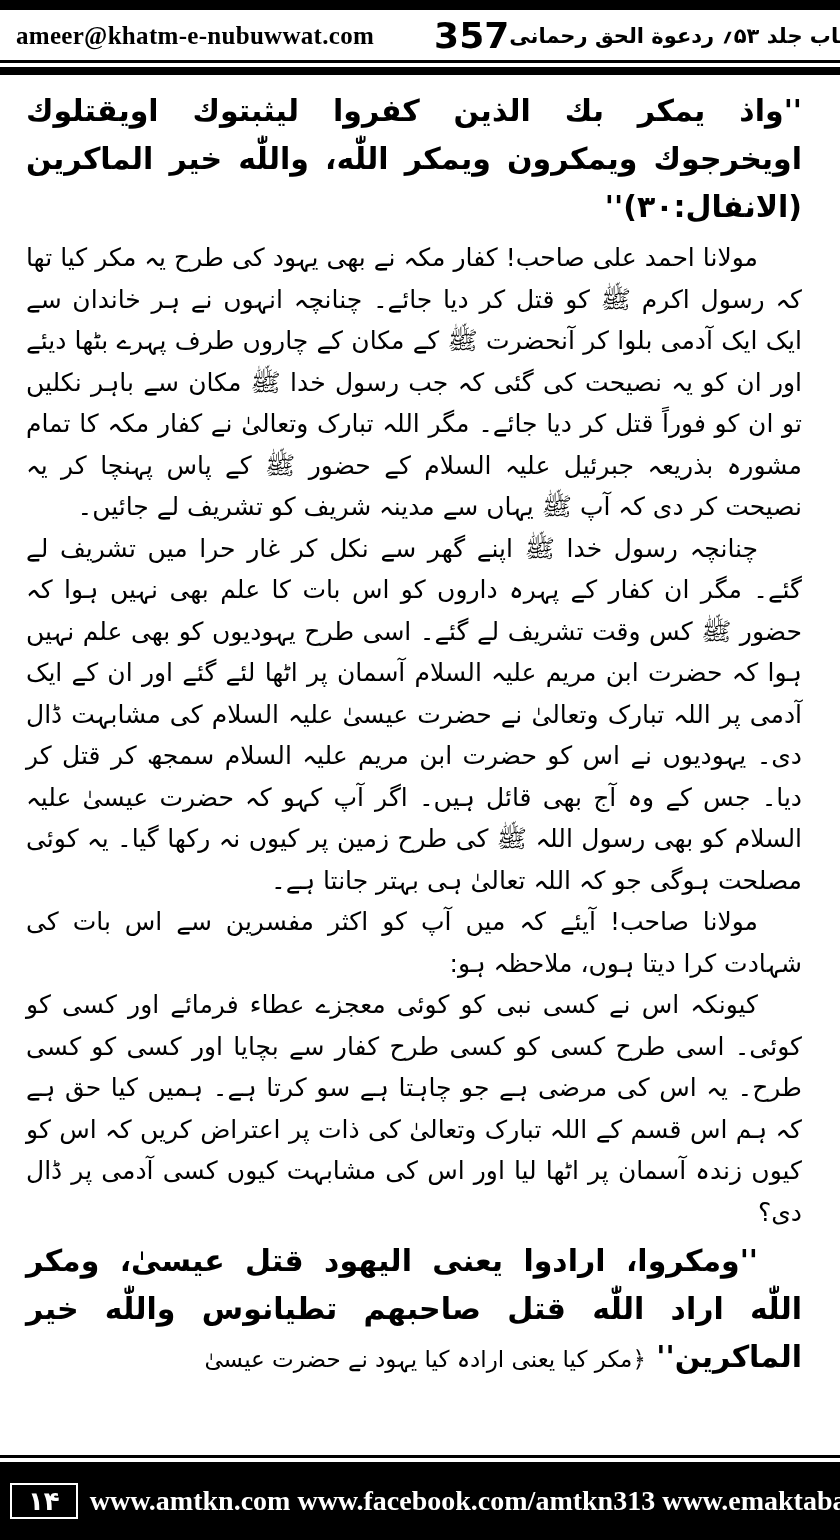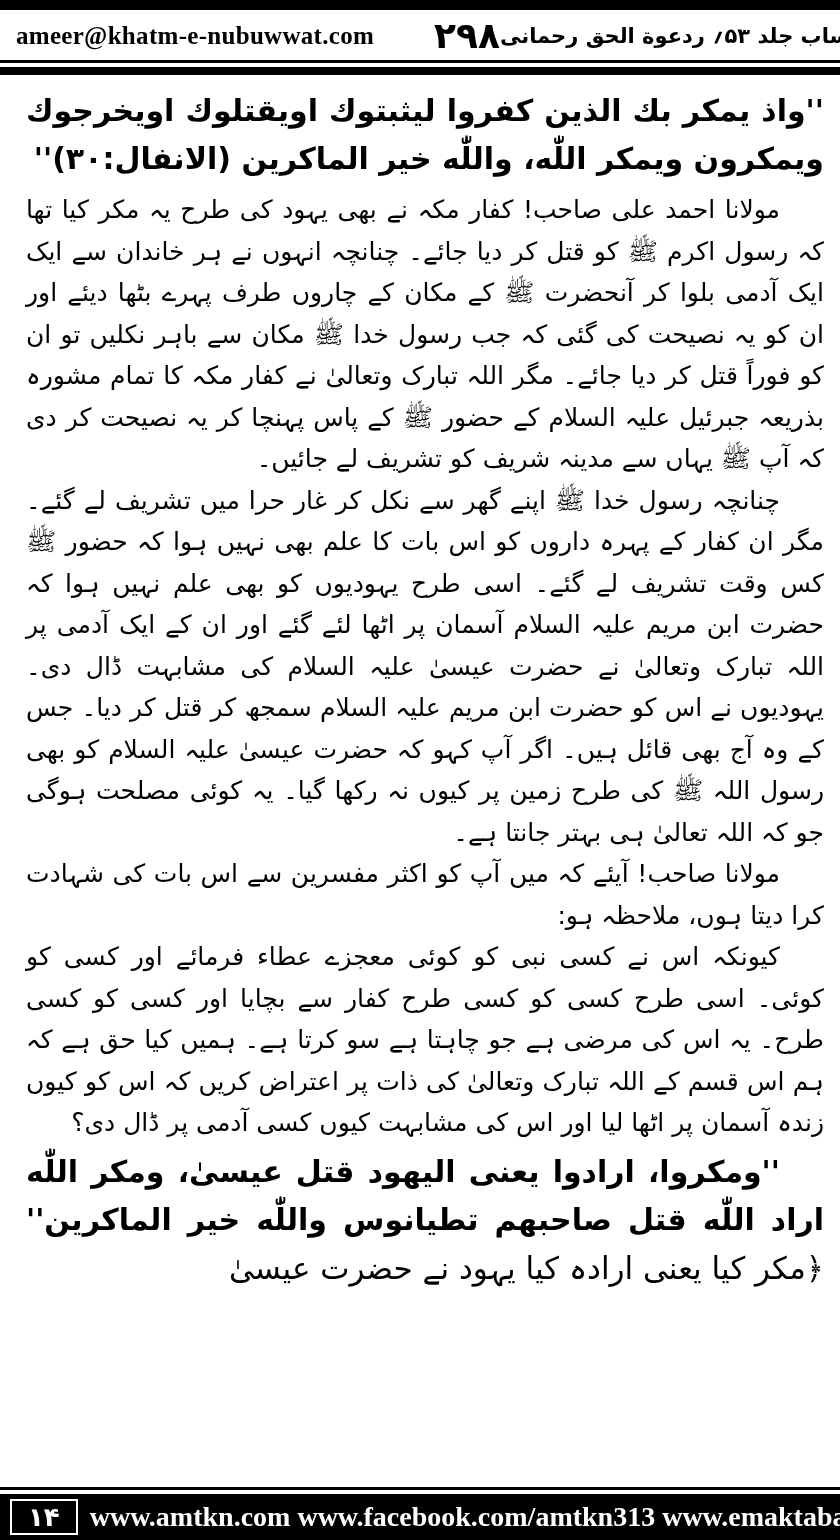--- a/index.html
+++ b/index.html
@@ -37,21 +37,21 @@
     flex:0 0 auto;
     height:4px;
     border-top:3px solid #000;
     border-bottom:8px solid #000;
     margin:2px 0 4px 0;
   }
   .content{
     flex:1 1 auto;
     direction:rtl;
     text-align:justify;
-    padding:8px 16px 0 26px;
+    padding:8px 38px 0 26px;
     font-size:25px;
     line-height:1.66;
     overflow:hidden;
   }
   .verse{
     font-weight:bold;
     font-size:30px;
     line-height:1.6;
     margin:0 0 6px 0;
     text-indent:0;
@@ -62,28 +62,28 @@
   }
   .verse2{
     font-weight:bold;
     font-size:30px;
     line-height:1.6;
     margin:4px 0 0 0;
     text-indent:44px;
   }
   .verse2 .note{
     font-weight:normal;
-    font-size:31px;
+    font-size:23px;
   }
   .footer{flex:0 0 auto;margin-top:auto;}
   .footline{height:3px;background:#000;margin-bottom:4px;}
   .footbar{
     height:46px;background:#000;color:#fff;
     display:flex;align-items:center;
-    padding:0 10px;gap:12px;
+    padding:16px 10px;gap:12px;
   }
   .footnum{
     border:2px solid #fff;
     padding:1px 16px;
     font-size:26px;font-weight:bold;
     direction:rtl;
     flex:0 0 auto;
   }
   .footlinks{
     flex:1 1 auto;text-align:center;
@@ -94,21 +94,21 @@
 </style>
 </head>
 <body>
 
 <div class="page">
 
   <div class="topbar"></div>
 
   <div class="header">
     <span class="email">ameer@khatm-e-nubuwwat.com</span>
-    <span class="pagenum">۲۹۸</span>
+    <span class="pagenum">357</span>
     <span class="booktitle">احتساب جلد ۵۳؍ ردعوة الحق رحمانی</span>
   </div>
 
   <div class="double-rule"></div>
 
   <div class="content">
     <p class="verse">''واذ يمكر بك الذين كفروا ليثبتوك اويقتلوك اويخرجوك ويمكرون ويمكر اللّٰه، واللّٰه خير الماكرين (الانفال:۳۰)''</p>
     <p class="u">مولانا احمد علی صاحب! کفار مکہ نے بھی یہود کی طرح یہ مکر کیا تھا کہ رسول اکرم ﷺ کو قتل کر دیا جائے۔ چنانچہ انہوں نے ہر خاندان سے ایک ایک آدمی بلوا کر آنحضرت ﷺ کے مکان کے چاروں طرف پہرے بٹھا دیئے اور ان کو یہ نصیحت کی گئی کہ جب رسول خدا ﷺ مکان سے باہر نکلیں تو ان کو فوراً قتل کر دیا جائے۔ مگر اللہ تبارک وتعالیٰ نے کفار مکہ کا تمام مشورہ بذریعہ جبرئیل علیہ السلام کے حضور ﷺ کے پاس پہنچا کر یہ نصیحت کر دی کہ آپ ﷺ یہاں سے مدینہ شریف کو تشریف لے جائیں۔</p>
     <p class="u">چنانچہ رسول خدا ﷺ اپنے گھر سے نکل کر غار حرا میں تشریف لے گئے۔ مگر ان کفار کے پہرہ داروں کو اس بات کا علم بھی نہیں ہوا کہ حضور ﷺ کس وقت تشریف لے گئے۔ اسی طرح یہودیوں کو بھی علم نہیں ہوا کہ حضرت ابن مریم علیہ السلام آسمان پر اٹھا لئے گئے اور ان کے ایک آدمی پر اللہ تبارک وتعالیٰ نے حضرت عیسیٰ علیہ السلام کی مشابہت ڈال دی۔ یہودیوں نے اس کو حضرت ابن مریم علیہ السلام سمجھ کر قتل کر دیا۔ جس کے وہ آج بھی قائل ہیں۔ اگر آپ کہو کہ حضرت عیسیٰ علیہ السلام کو بھی رسول اللہ ﷺ کی طرح زمین پر کیوں نہ رکھا گیا۔ یہ کوئی مصلحت ہوگی جو کہ اللہ تعالیٰ ہی بہتر جانتا ہے۔</p>
     <p class="u">مولانا صاحب! آیئے کہ میں آپ کو اکثر مفسرین سے اس بات کی شہادت کرا دیتا ہوں، ملاحظہ ہو:</p>

